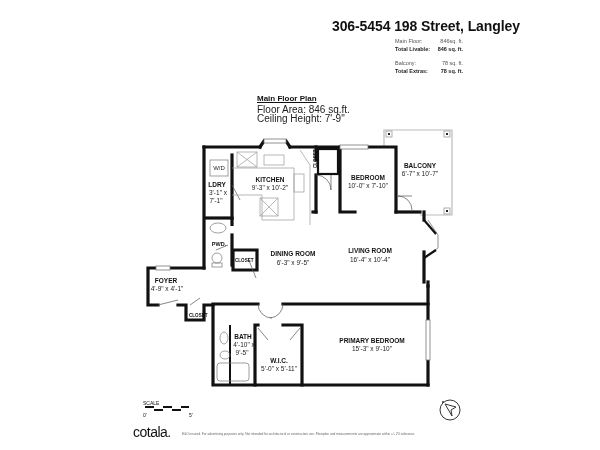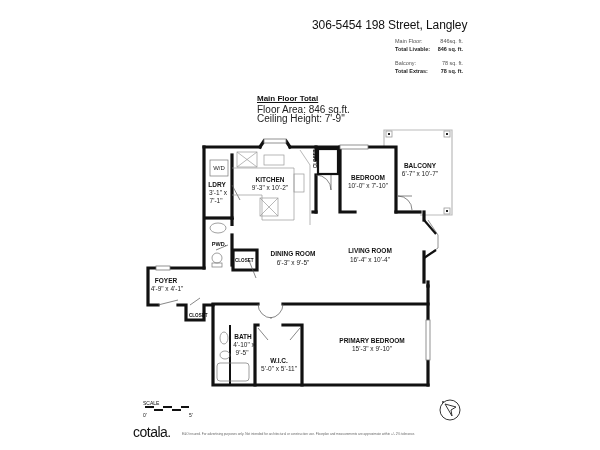--- a/index.html
+++ b/index.html
@@ -1,18 +1,18 @@
 <!DOCTYPE html>
 <html><head>
 <meta charset="utf-8">
 <style>
   html,body{margin:0;padding:0;background:#ffffff;}
   body{width:600px;height:450px;position:relative;overflow:hidden;font-family:"Liberation Sans",sans-serif;color:#111;}
   .abs{position:absolute;}
-  .addr{left:312px;top:18px;font-size:12px;font-weight:normal;letter-spacing:-0.1px;}
+  .addr{left:332px;top:18px;font-size:14px;font-weight:bold;letter-spacing:-0.1px;}
   .area-table{left:395px;top:37px;font-size:5.5px;color:#555;}
   .area-row{display:flex;justify-content:space-between;width:68px;height:8px;line-height:8px;}
   .area-row.bold{font-weight:bold;color:#222;}
   .gap{height:6px;}
   .plan-title{left:257px;top:94px;font-size:8px;font-weight:bold;text-decoration:underline;}
   .plan-sub{left:257px;font-size:10px;color:#222;}
   svg.plan{position:absolute;left:0;top:0;}
   .room-label{position:absolute;font-size:6.5px;font-weight:bold;text-align:center;white-space:nowrap;transform:translateX(-50%);line-height:8px;}
   .room-dim{position:absolute;font-size:6.5px;text-align:center;white-space:nowrap;transform:translateX(-50%);line-height:8px;color:#222;}
   .small-label{position:absolute;font-size:4.6px;font-weight:bold;white-space:nowrap;}
@@ -39,21 +39,21 @@
   <div class="area-row">
     <span>Balcony:</span>
     <span>78 sq. ft.</span>
   </div>
   <div class="area-row bold">
     <span>Total Extras:</span>
     <span>78 sq. ft.</span>
   </div>
 </div>
 
-<div class="abs plan-title">Main Floor Total</div>
+<div class="abs plan-title">Main Floor Plan</div>
 <div class="abs plan-sub" style="top:104px">Floor Area: 846 sq.ft.</div>
 <div class="abs plan-sub" style="top:113px">Ceiling Height: 7'-9"</div>
 
 <svg class="plan" width="600" height="450" viewBox="0 0 600 450">
 
   <g fill="none" stroke="#bbb" stroke-width="1.2">
     <polyline points="384,147 384,130 452,130 452,215 420,215"></polyline>
   </g>
   <g fill="#fff" stroke="#999" stroke-width="0.8">
     <rect x="386" y="131" width="6" height="6"></rect>

